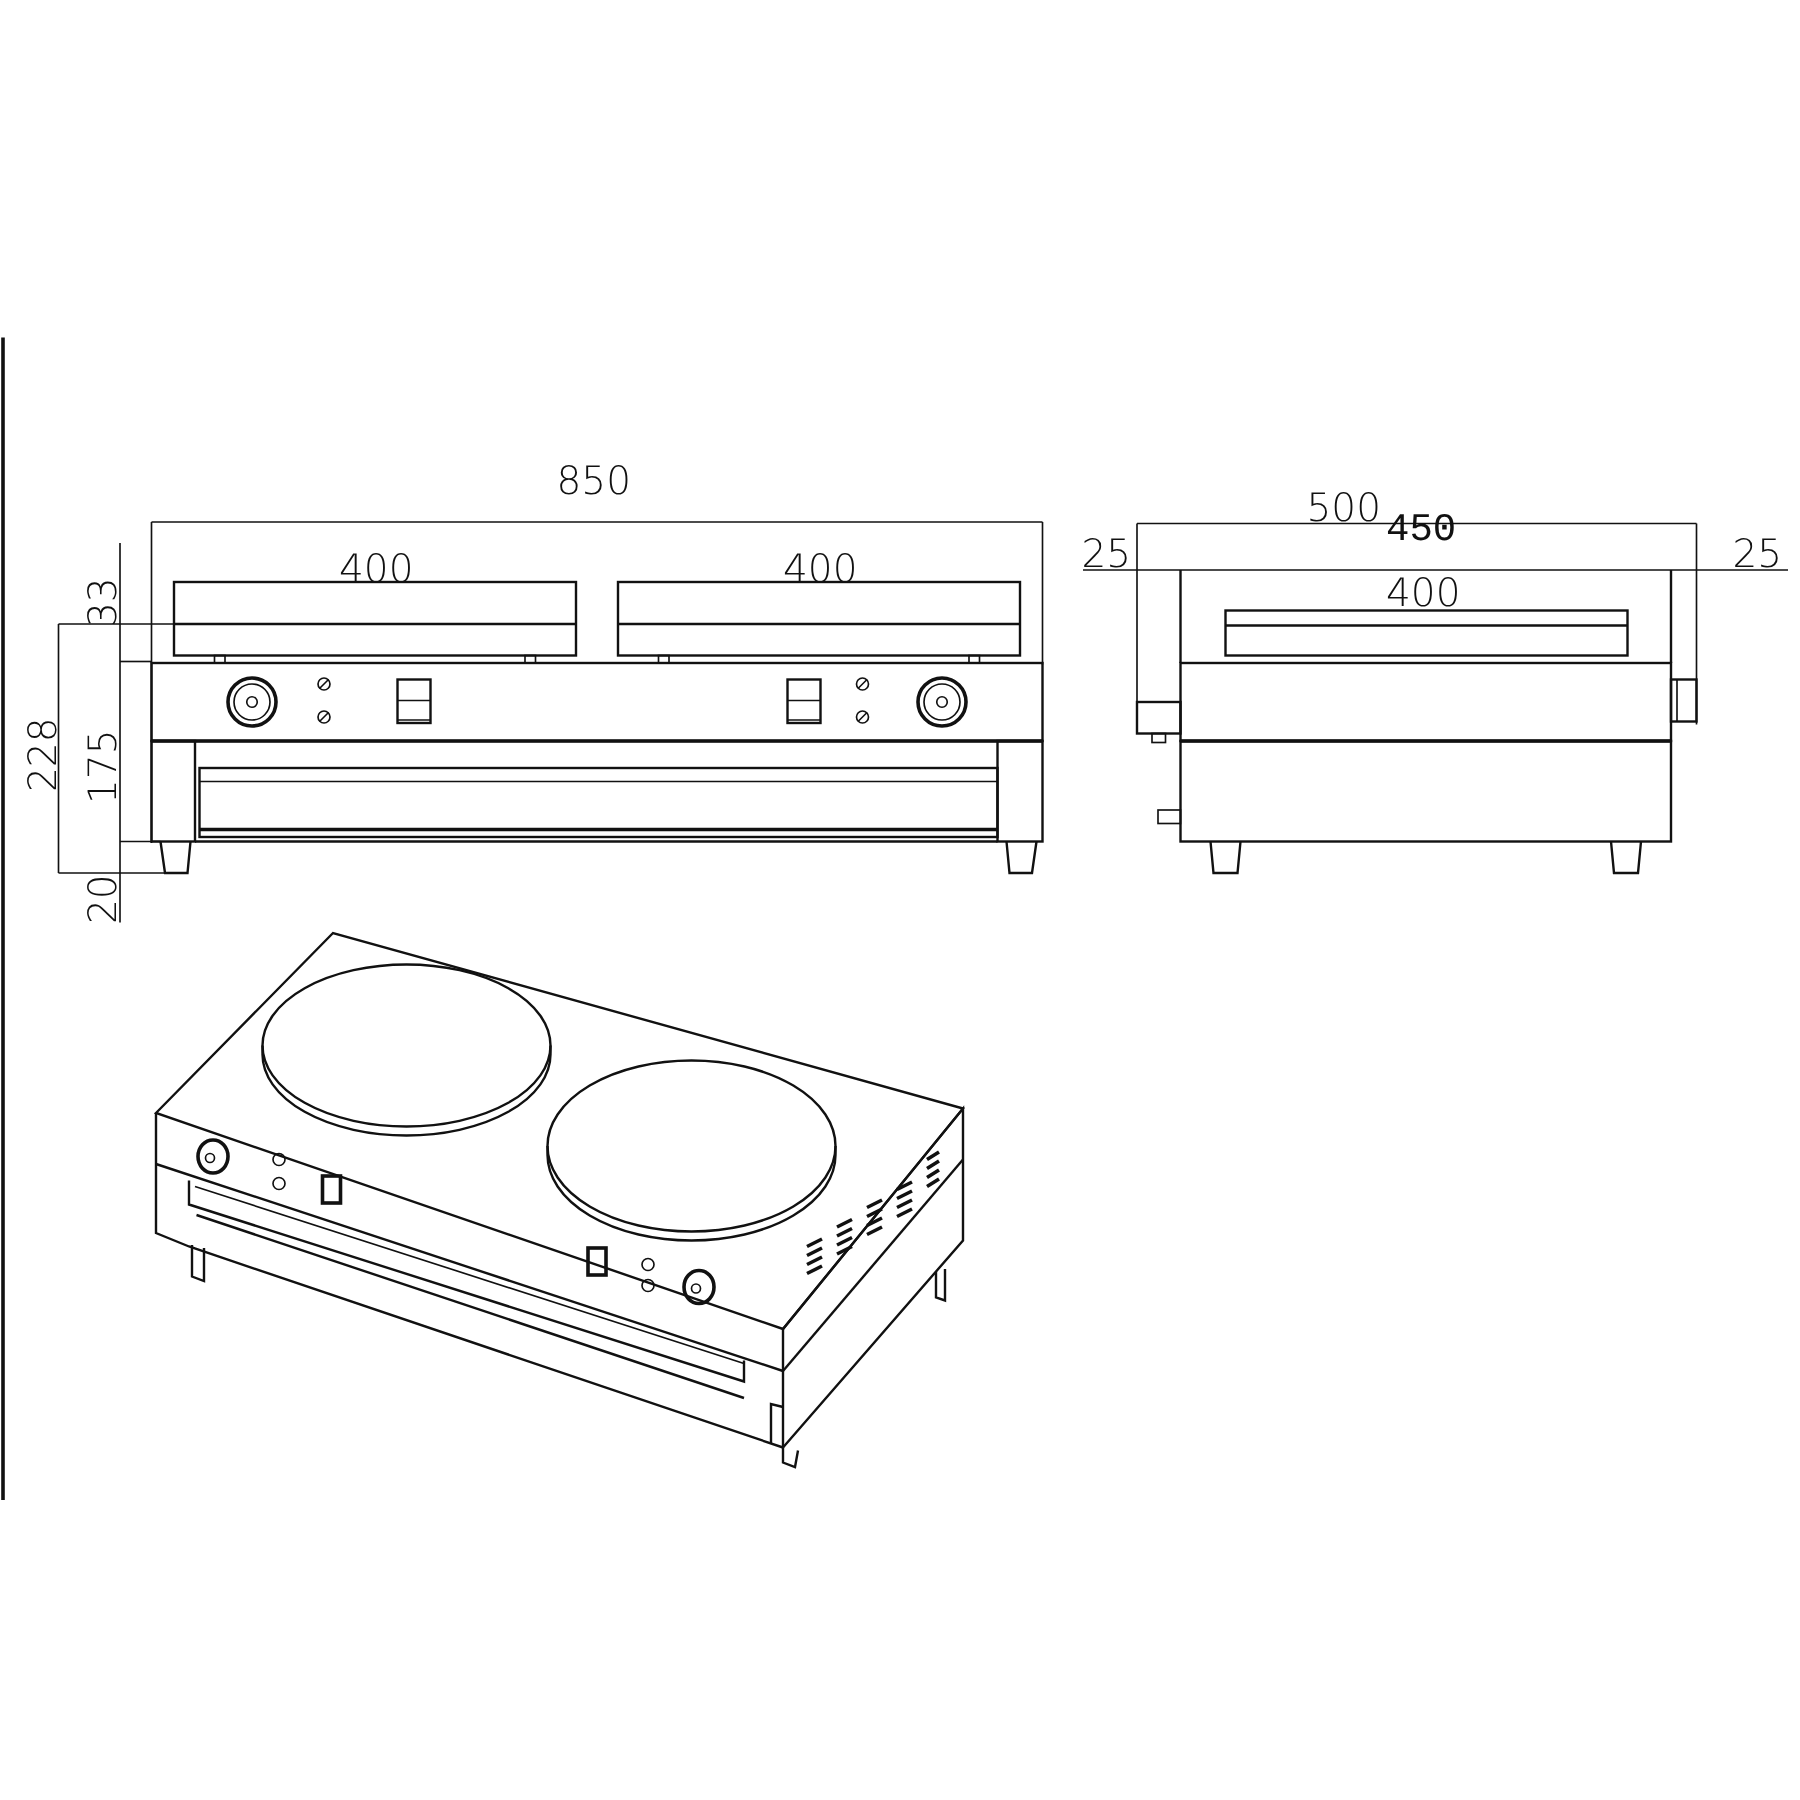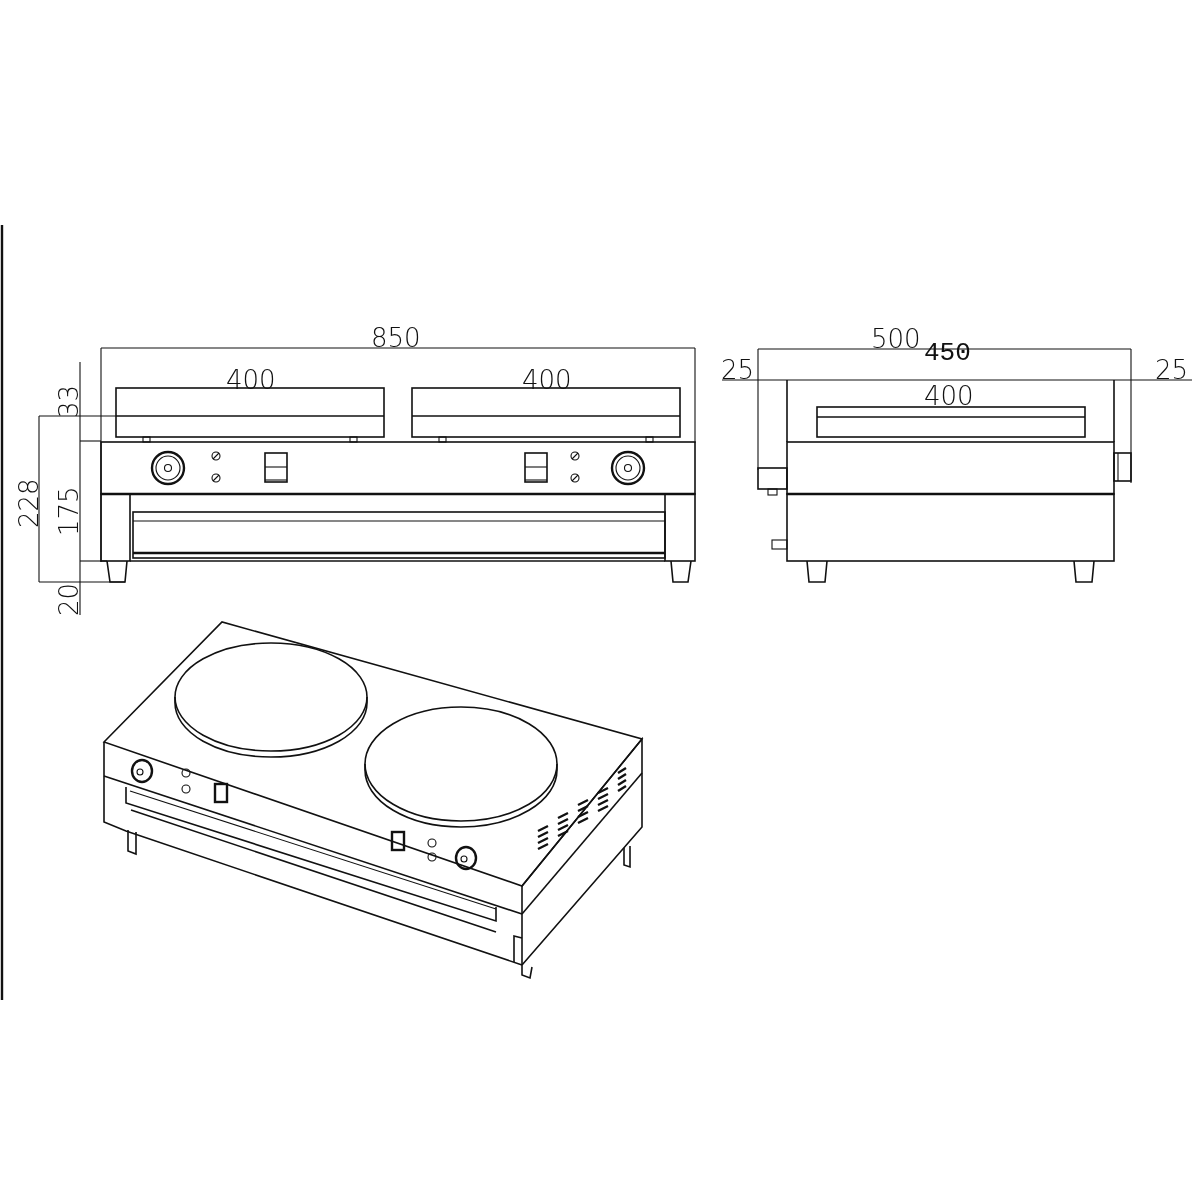--- a/index.html
+++ b/index.html
@@ -148,21 +148,21 @@
     <g class="thk">
       <path d="M538 831 l10 -5 M538 837 l10 -5 M538 843 l10 -5 M538 849 l10 -5"></path>
       <path d="M558 818 l10 -5 M558 824 l10 -5 M558 830 l10 -5 M558 836 l10 -5"></path>
       <path d="M578 805 l10 -5 M578 811 l10 -5 M578 817 l10 -5 M578 823 l10 -5"></path>
       <path d="M598 793 l10 -5 M598 799 l10 -5 M598 805 l10 -5 M598 811 l10 -5"></path>
       <path d="M618 773 l8 -5 M618 779 l8 -5 M618 785 l8 -5 M618 791 l8 -5"></path>
     </g>
   </g>
 </svg>
 
-<div class="lbl" style="left:371px;top:325px;">850</div>
+<div class="lbl" style="left:371px;top:308px;">850</div>
 <div class="lbl" style="left:226px;top:367px;">400</div>
 <div class="lbl" style="left:522px;top:367px;">400</div>
 <div class="lbl vert" style="left:56px;top:418px;">33</div>
 <div class="lbl vert" style="left:16px;top:528px;">228</div>
 <div class="lbl vert" style="left:56px;top:536px;">175</div>
 <div class="lbl vert" style="left:56px;top:616px;">20</div>
 
 <div class="lbl" style="left:871px;top:326px;">500</div>
 <div class="lbl" style="left:924px;top:340px;font-family:Liberation Mono, monospace;">450</div>
 <div class="lbl" style="left:924px;top:383px;">400</div>

